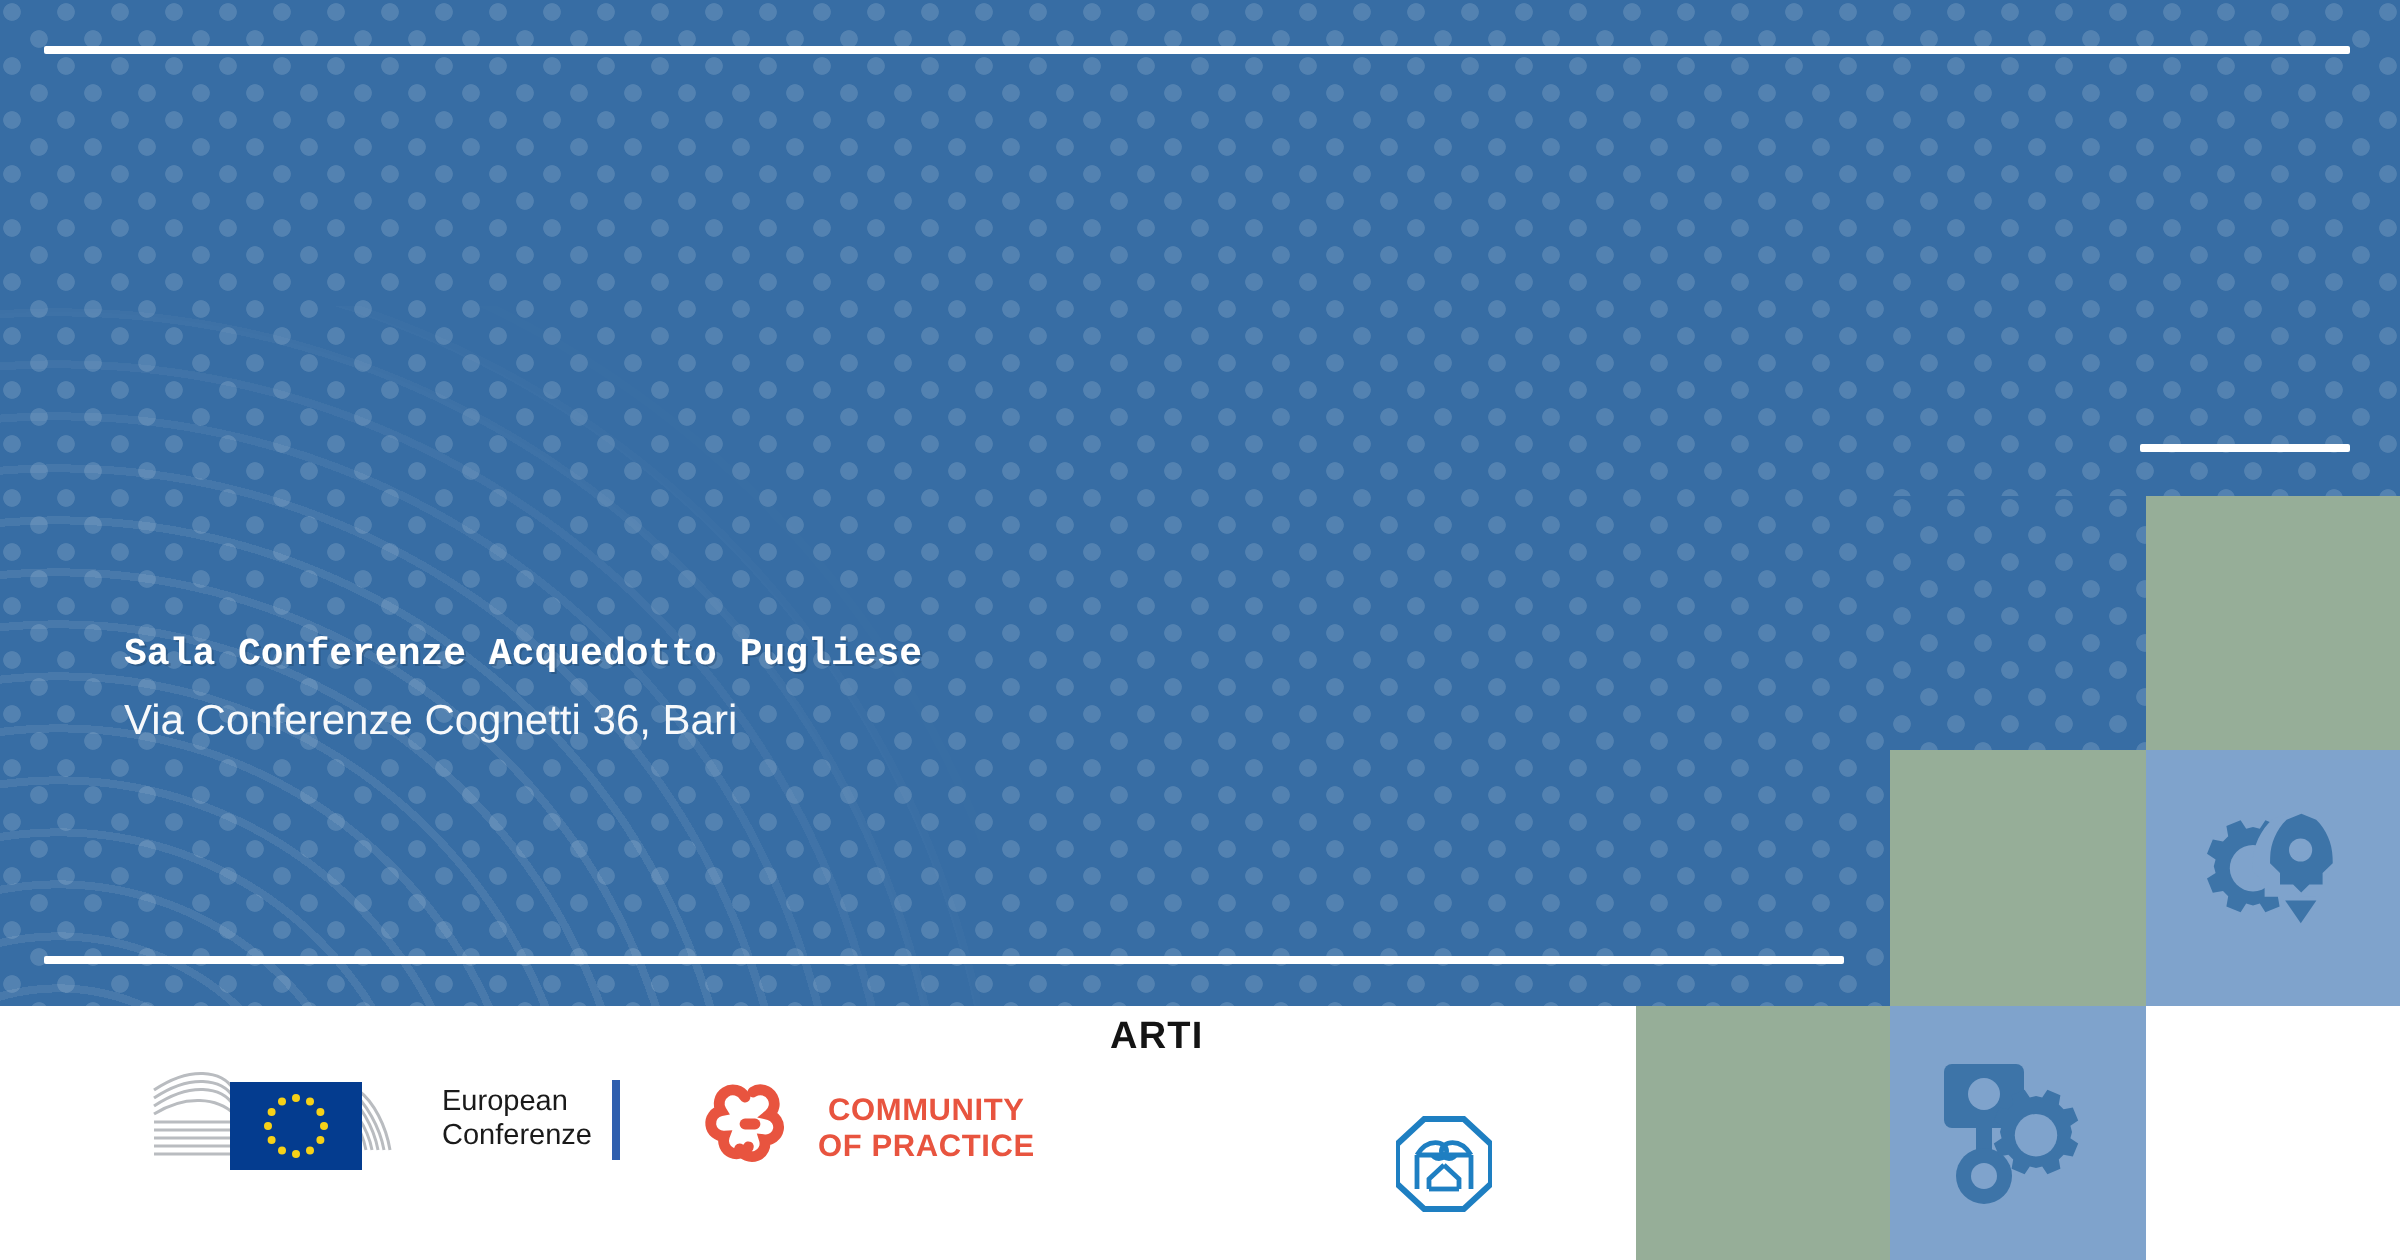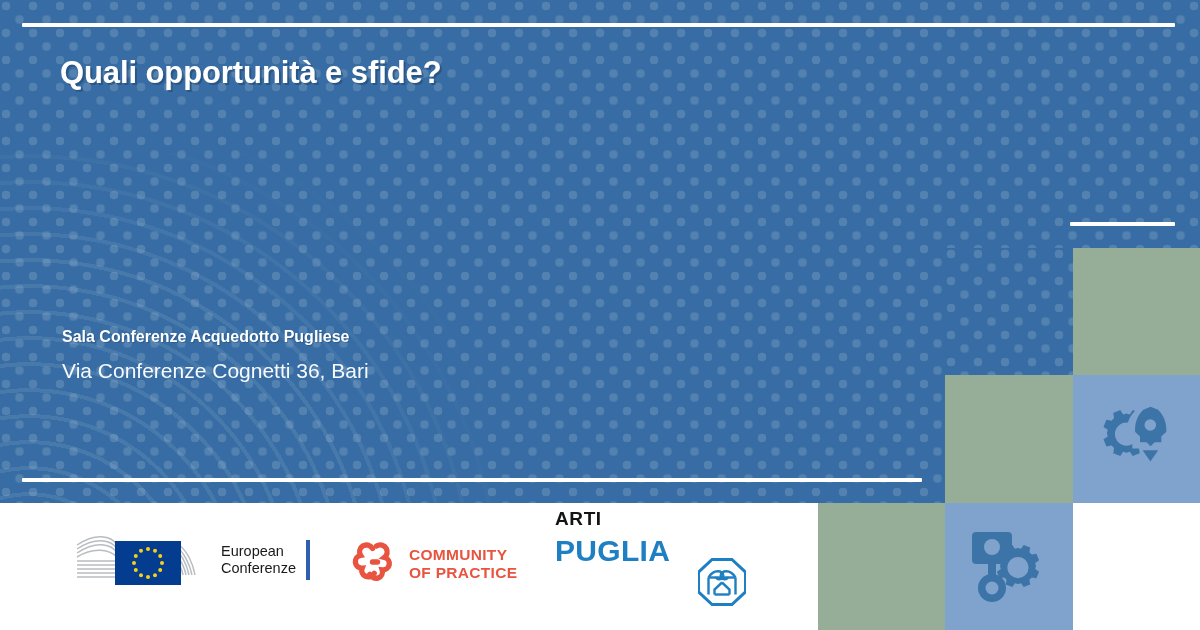--- a/index.html
+++ b/index.html
@@ -57,22 +57,22 @@
   .headline .ln{display:block;white-space:nowrap;}
   .headline b{font-weight:700;font-size:31px;}
   .headline .lead{font-weight:700;font-size:31px;}
   .headline .paren{font-weight:700;font-size:25px;}
   .headline .q{font-weight:700;font-size:31px;}
   .ln-q{margin-top:2px;}
 
   
   .meta{position:absolute;left:62px;top:298px;color:#ffffff;}
   .meta .date{font-size:22px;line-height:30px;font-weight:400;opacity:.96;}
-  .meta .venue{font-size:16px;line-height:30px;font-weight:700;margin-top:24px;
-    text-shadow:1px 1px 0 rgba(26,58,92,.35);}
+  .meta .venue{font-size:19px;line-height:30px;font-weight:700;margin-top:14px;
+    text-shadow:1px 1px 0 rgba(26,58,92,.35);font-family:Liberation Mono, monospace;}
   .meta .addr{font-size:21px;line-height:30px;font-weight:400;margin-top:4px;opacity:.96;}
 
   
   .sq{position:absolute;}
   .sq-green{background-color:#96ae98;}
   .sq-lblue{background-color:#7fa3cc;}
   .g1{left:1073px;top:248px;width:127px;height:127px;}
   .g2{left:945px;top:375px;width:128px;height:128px;}
   .g3{left:818px;top:503px;width:127px;height:127px;}
   .b1{left:1073px;top:375px;width:127px;height:128px;}
@@ -87,21 +87,21 @@
 
   .logo{position:absolute;display:flex;align-items:center;}
 
   
   .ec{left:75px;top:532px;}
   .ec-flagwave{position:relative;width:140px;height:56px;}
   .ec-text{margin-left:6px;font-size:14.5px;line-height:17px;color:#1a1a1a;font-weight:400;}
   .ec-bar{width:4px;height:40px;background:#2f5fae;margin-left:10px;}
 
   
-  .s3{left:352px;top:540px;}
+  .s3{left:352px;top:540px;text-align:center;}
   .s3-text{margin-left:9px;font-size:15.5px;line-height:18px;color:#e8543f;font-weight:700;letter-spacing:.3px;}
 
   
   .arti{left:555px;top:508px;flex-direction:column;align-items:flex-start;}
   .arti-1{font-size:19px;font-weight:700;color:#141414;letter-spacing:.6px;}
   .arti-2{font-size:30px;font-weight:700;color:#1e7fc2;letter-spacing:.3px;margin-top:4px;}
   .puglia-mark{left:698px;top:558px;}
 </style>
 </head>
 <body>
@@ -117,21 +117,20 @@
   </div>
   <div class="blue-mid-strip">
     <div class="dots"></div>
   </div>
 
   <div class="rule rule-top"></div>
   <div class="rule rule-bottom"></div>
   <div class="rule rule-right"></div>
 
   <div class="headline">
-    <span class="ln ln-q"><span class="q">Quali opportunità e sfide?</span></span>
   </div>
 
   <div class="meta">
     <div class="venue">Sala Conferenze Acquedotto Pugliese</div>
     <div class="addr">Via Conferenze Cognetti 36, Bari</div>
   </div>
 
   <div class="sq sq-green g1"></div>
   <div class="sq sq-green g2"></div>
   <div class="sq sq-green g3"></div>
@@ -225,21 +224,20 @@
       </svg>
     </div>
     <div class="s3-text">
       <div>COMMUNITY</div>
       <div>OF PRACTICE</div>
     </div>
   </div>
 
   <div class="logo arti">
     <div class="arti-1">ARTI</div>
-    <div class="arti-2">PUGLIA</div>
   </div>
 
   <div class="logo puglia-mark">
     <svg width="48" height="48" viewBox="0 0 48 48" aria-hidden="true">
       <path d="M14.1 1.5h19.8L47.5 14.1v19.8L33.9 46.5H14.1L.5 33.9V14.1z" fill="none" stroke="#1e7fc2" stroke-width="3"></path>
       <g fill="none" stroke="#1e7fc2" stroke-width="2.4">
         <path d="M10.5 19.5c2.4-4 5.6-6.2 9.2-6.2 3.3 0 5.6 1.8 5.6 4.3 0 2.2-1.6 3.7-3.8 3.7-1.9 0-3.2-1.1-3.2-2.6"></path>
         <path d="M37.5 19.5c-2.4-4-5.6-6.2-9.2-6.2-3.3 0-5.6 1.8-5.6 4.3 0 2.2 1.6 3.7 3.8 3.7 1.9 0 3.2-1.1 3.2-2.6"></path>
         <path d="M10.5 19.5h27"></path>
         <path d="M10.5 19.5v17M37.5 19.5v17"></path>

